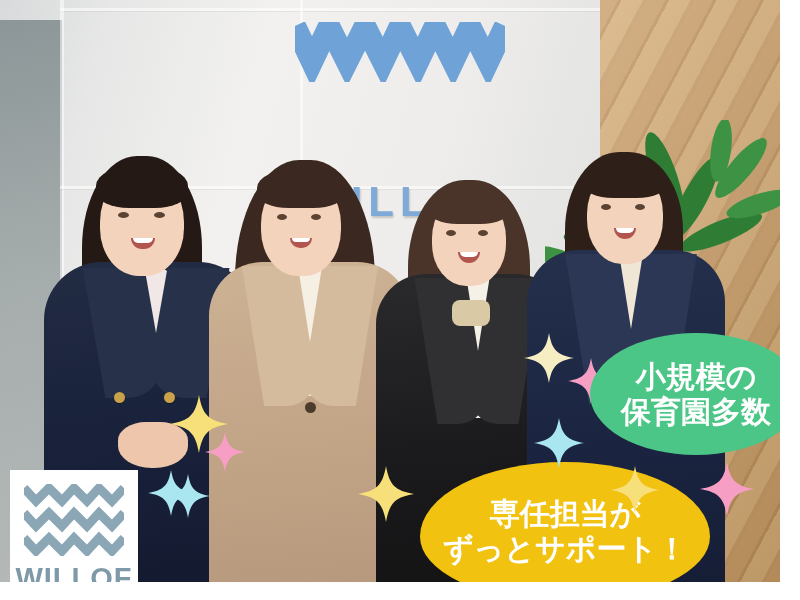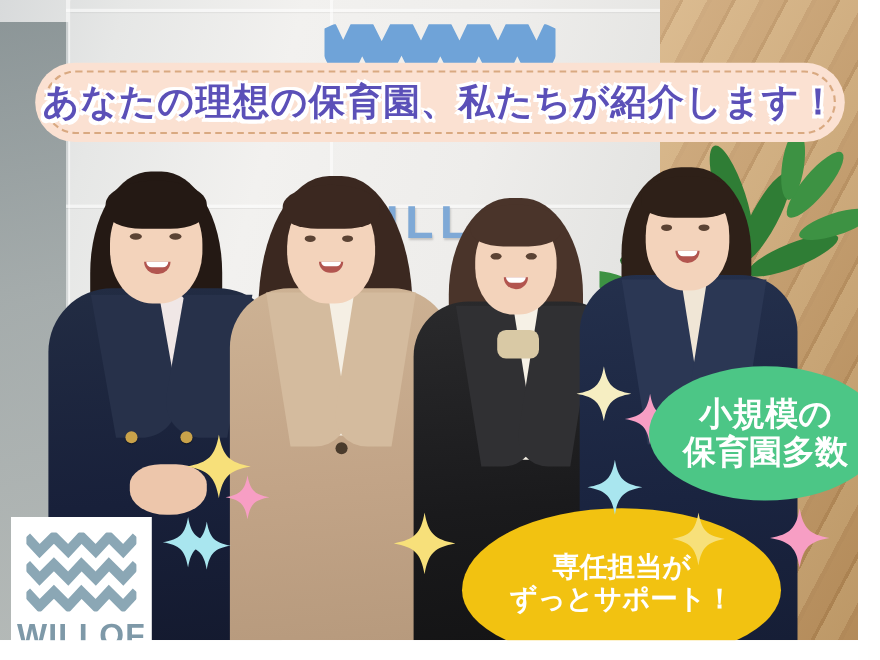--- a/index.html
+++ b/index.html
@@ -228,21 +228,21 @@
     background:#72ccf2;
     border-radius: 50% 50% 46% 46% / 56% 56% 44% 44%;
     font-size: 34px;
     letter-spacing: 2px;
   }
   .bubble-yellow {
     left: 420px; top: 462px;
     width: 290px; height: 138px;
     background:#f2c211;
     border-radius: 50% 50% 46% 46% / 54% 54% 46% 46%;
-    font-size: 25px;
+    font-size: 30px;
   }
 
   
   .sparkle { position:absolute; }
 
   
   .margin-right { position:absolute; right:0; top:0; width:20px; height:600px; background:#fff; }
   .margin-bottom { position:absolute; left:0; bottom:0; width:800px; height:18px; background:#fff; }
 
   
@@ -370,24 +370,20 @@
           <path d="M50 0 C56 34 66 44 100 50 C66 56 56 66 50 100 C44 66 34 56 0 50 C34 44 44 34 50 0 Z" fill="#f7e07a"></path>
         </svg></div>
       <div class="sparkle" style="left: 524px; top: 333px; width: 50px; height: 50px; transform: rotate(0deg);"><svg viewBox="0 0 100 100" width="100%" height="100%">
           <path d="M50 0 C56 34 66 44 100 50 C66 56 56 66 50 100 C44 66 34 56 0 50 C34 44 44 34 50 0 Z" fill="#f6eec2"></path>
         </svg></div>
       <div class="sparkle" style="left: 568px; top: 358px; width: 46px; height: 46px; transform: rotate(0deg);"><svg viewBox="0 0 100 100" width="100%" height="100%">
           <path d="M50 0 C56 34 66 44 100 50 C66 56 56 66 50 100 C44 66 34 56 0 50 C34 44 44 34 50 0 Z" fill="#f79ec4"></path>
         </svg></div>
     </div>
 
-  <div class="banner">
-    <div class="banner-dash"></div>
-    <div class="banner-text">あなたの理想の保育園、私たちが紹介します！</div>
-  </div>
 
 
   <div class="bubble bubble-green">小規模の
 保育園多数</div>
 
 
   <div class="bubble bubble-yellow">専任担当が
 ずっとサポート！</div>
 
   <div id="sparkle-layer-top">

